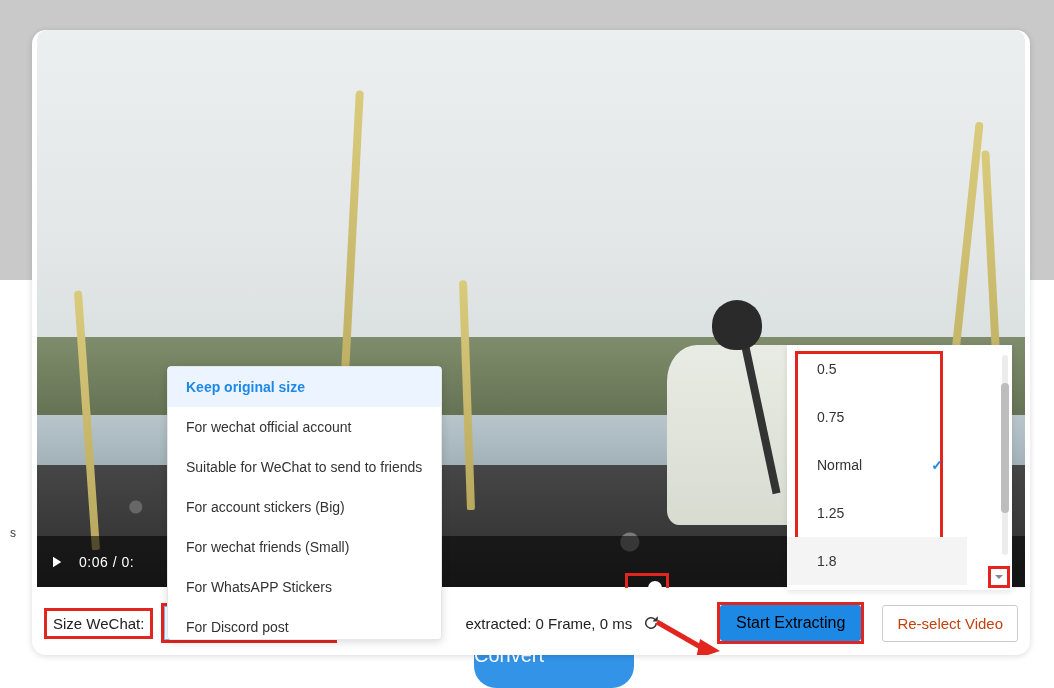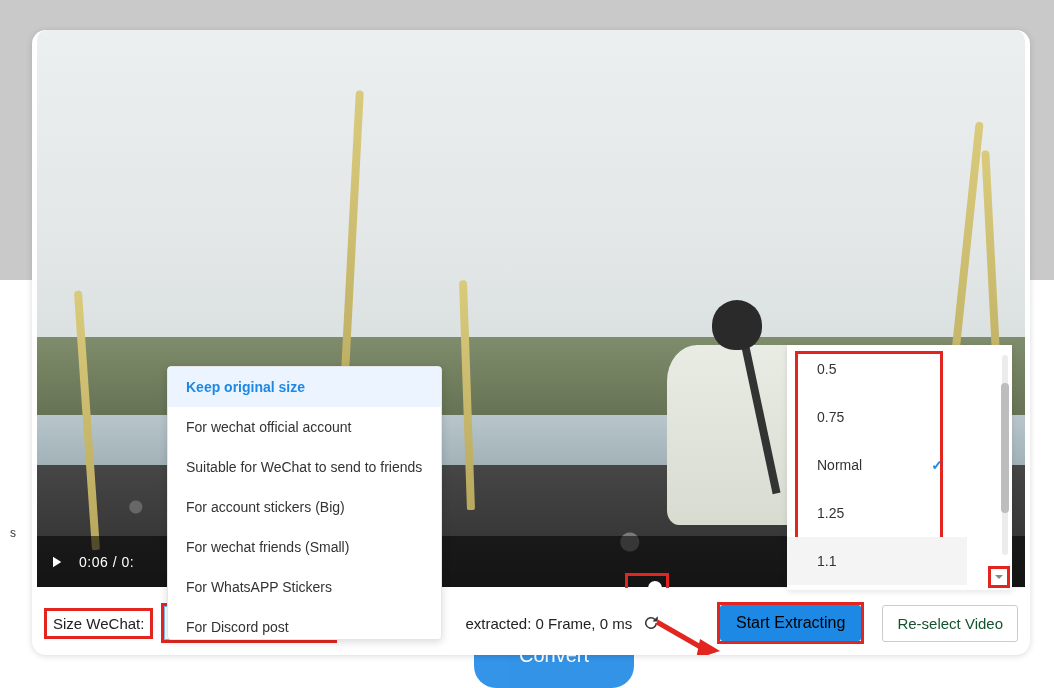--- a/index.html
+++ b/index.html
@@ -169,30 +169,30 @@
   .refresh-icon { margin-left:10px; display:inline-flex; }
   .refresh-icon svg { width:18px; height:18px; fill:#333; }
   .spacer { flex:1; }
   .start-btn-box { border:3px solid #e2261f; margin-right:18px; }
   .start-btn {
     background:#1e88e5; color:#000000; border:none;
     padding:9px 16px; font-size:16px; border-radius:3px;
     cursor:pointer;
   }
   .reselect-btn {
-    background:#fff; color:#14532d; border:1px solid #ccc;
+    background:#fff; color:#c2410c; border:1px solid #ccc;
     padding:9px 14px; font-size:15px; border-radius:3px;
     cursor:pointer;
   }
 
   
   .convert-peek {
     position:absolute; top:642px; left:474px; width:160px; height:46px;
     background:#1e88e5; border-radius:0 0 22px 22px;
-    color:#fff; display:flex; align-items:flex-start; justify-content:center;
+    color:#fff; display:flex; align-items:flex-start; justify-content:flex-start;
     font-size:20px; padding-top:2px; opacity:0.9;
   }
 
   
   .red-arrow {
     position:absolute; top:587px; left:620px; z-index:6;
   }
   .red-arrow svg { width:70px; height:45px; }
 
   .s-label { position:absolute; left:10px; top:526px; font-size:12px; color:#333; }
@@ -267,21 +267,21 @@
           <span>0.75</span>
         </div>
       <div class="sopt">
         <span>Normal</span>
         <span class="check">✓</span>
       </div>
       <div class="sopt">
           <span>1.25</span>
         </div>
       <div class="sopt hover">
-          <span>1.1</span>
+          <span>1.8</span>
         </div>
     </div>
     <div class="speed-more">
       <svg viewBox="0 0 10 10">
           <path d="M1 3l4 4 4-4z"></path>
         </svg>
     </div>
   </div>
 
   <div class="toolbar">

